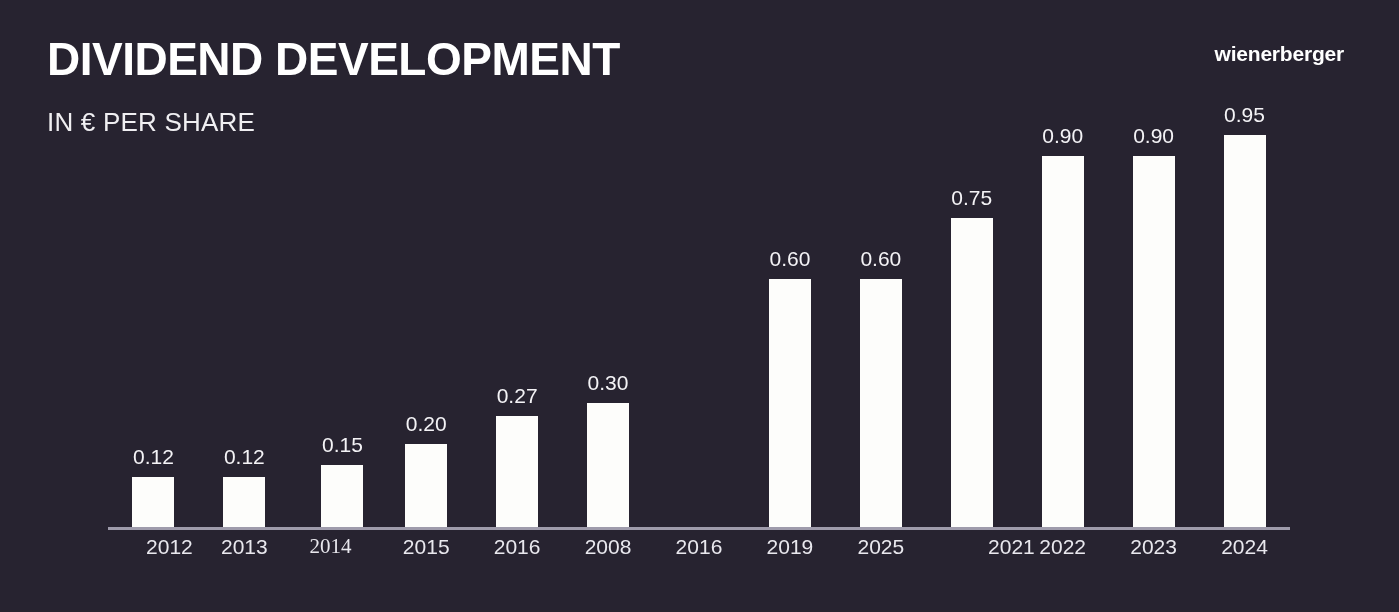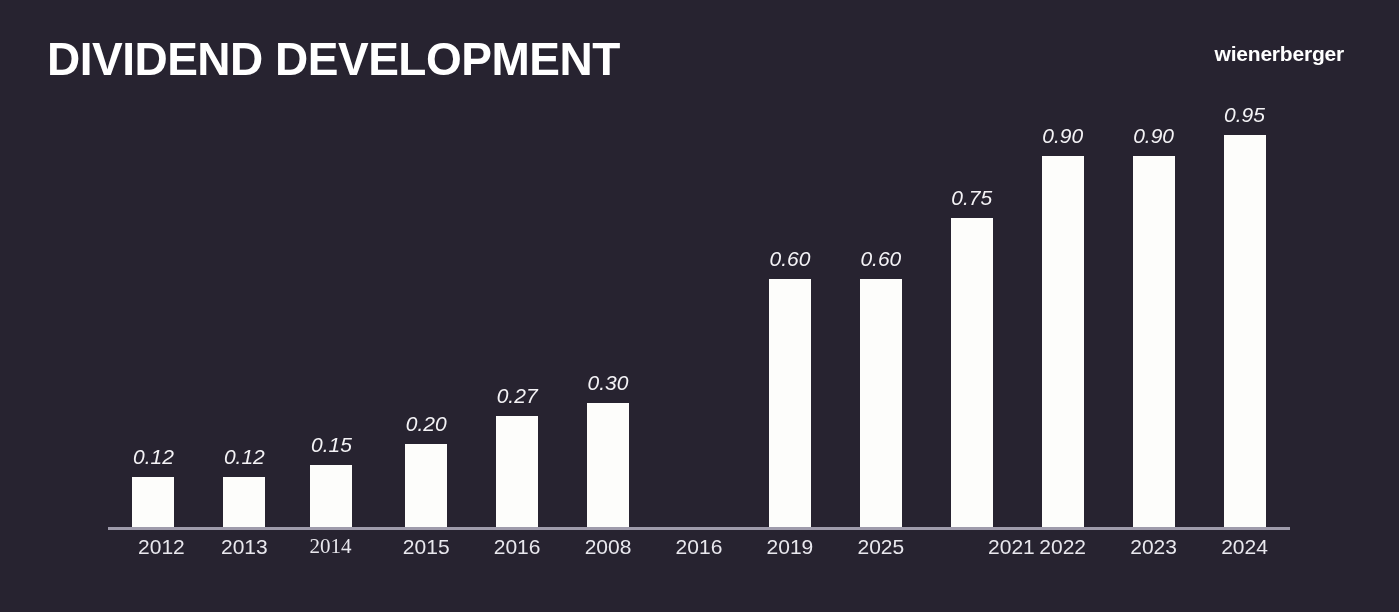--- a/index.html
+++ b/index.html
@@ -99,21 +99,20 @@
   }
   .bar-label {
     position: absolute;
     left: 50%;
     transform: translateX(-50%);
     font-size: 21px;
     font-weight: 400;
     color: #f4f3f6;
     white-space: nowrap;
     line-height: 1;
-    font-style: italic;
   }
 
   
   .xaxis {
     position: absolute;
     left: 108px;
     top: 536px;
     width: 1182px;
     height: 40px;
   }
@@ -131,34 +130,35 @@
     white-space: nowrap;
   }
 </style>
 </head>
 <body>
 
 <div class="slide">
 
   <div class="header">
     <div class="title">DIVIDEND DEVELOPMENT</div>
+    <div class="subtitle">IN € PER SHARE</div>
     <div class="brand-logo">wienerberger</div>
   </div>
 
   <div class="plot">
     <div class="bars" id="bars-container">
         <div class="bar-slot" style="left: 0px;">
           <div class="bar" style="height: 50px; background: rgb(253, 253, 251);"></div>
           <div class="bar-label" style="bottom: 60px;">0.12</div>
         </div>
         <div class="bar-slot" style="left: 90.9231px;">
           <div class="bar" style="height: 50px; background: rgb(253, 253, 251);"></div>
           <div class="bar-label" style="bottom: 60px;">0.12</div>
         </div>
-        <div class="bar-slot" style="left: 178px;">
+        <div class="bar-slot" style="left: 189px;">
           <div class="bar" style="height: 62px; background: rgb(253, 253, 251);"></div>
           <div class="bar-label" style="bottom: 72px;">0.15</div>
         </div>
         <div class="bar-slot" style="left: 272.769px;">
           <div class="bar" style="height: 83px; background: rgb(253, 253, 251);"></div>
           <div class="bar-label" style="bottom: 93px;">0.20</div>
         </div>
         <div class="bar-slot" style="left: 363.692px;">
           <div class="bar" style="height: 111px; background: rgb(253, 253, 251);"></div>
           <div class="bar-label" style="bottom: 121px;">0.27</div>
@@ -189,21 +189,21 @@
         </div>
         <div class="bar-slot" style="left: 1091.08px;">
           <div class="bar" style="height: 392px; background: rgb(253, 253, 251);"></div>
           <div class="bar-label" style="bottom: 402px;">0.95</div>
         </div>
       </div>
     <div class="axis-line"></div>
   </div>
 
   <div class="xaxis" id="xaxis-container">
-      <div class="x-slot" style="left: 8px;">
+      <div class="x-slot" style="left: 16px;">
         <div class="x-label">2012</div>
       </div>
       <div class="x-slot" style="left: 90.9231px;">
         <div class="x-label">2013</div>
       </div>
       <div class="x-slot" style="left: 177px; font-family: Liberation Serif, serif;">
         <div class="x-label">2014</div>
       </div>
       <div class="x-slot" style="left: 272.769px;">
         <div class="x-label">2015</div>

